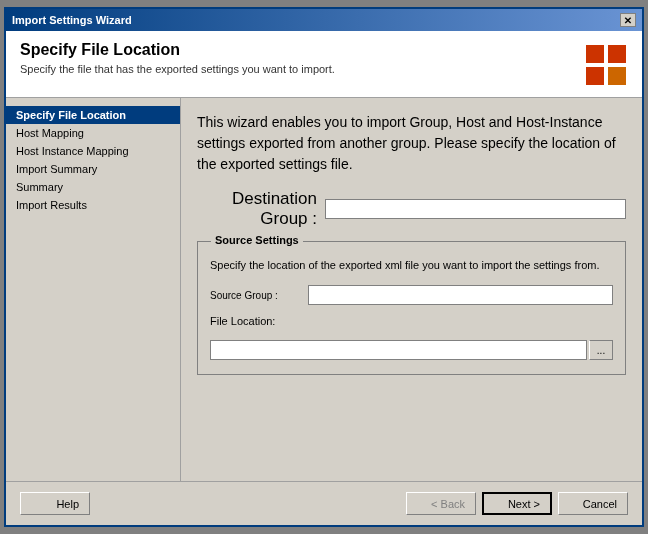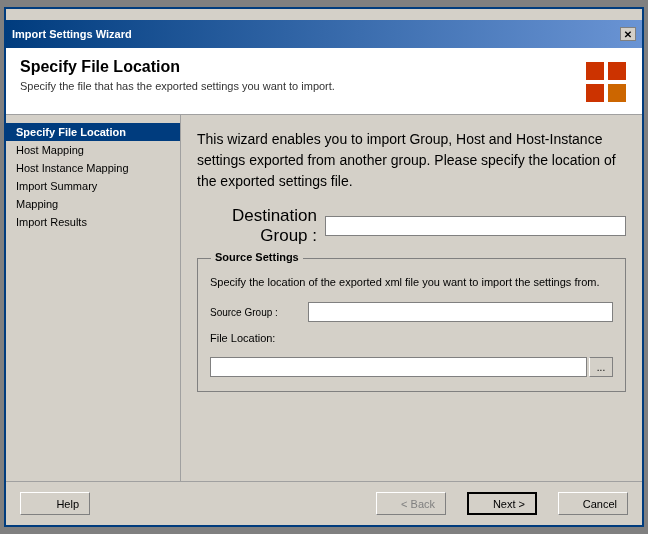--- a/index.html
+++ b/index.html
@@ -21,22 +21,21 @@
       display: flex;
       flex-direction: column;
     }
     .title-bar {
       background: linear-gradient(to right, #003c7e, #6a94d4);
       color: white;
       padding: 3px 6px;
       display: flex;
       align-items: center;
       justify-content: space-between;
-      height: 28px;
-      margin-top: 11px;
+      height: 22px;
     }
     .title-bar-text {
       font-size: 11px;
       font-weight: bold;
     }
     .title-bar-close {
       width: 16px;
       height: 14px;
       background: #d4d0c8;
       border: 1px solid #808080;
@@ -199,21 +198,21 @@
       border-top: 1px solid #a0a0a0;
       height: 44px;
       display: flex;
       align-items: center;
       justify-content: space-between;
       padding: 0 14px;
     }
     .footer-left {}
     .footer-right {
       display: flex;
-      gap: 21px;
+      gap: 6px;
     }
     .btn {
       min-width: 70px;
       height: 23px;
       background: #d4d0c8;
       border: 1px solid #808080;
       border-top-color: #ffffff;
       border-left-color: #ffffff;
       font-size: 11px;
       cursor: pointer;
@@ -270,21 +269,21 @@
       <div class="sidebar-item">
         <span>Host Mapping</span>
       </div>
       <div class="sidebar-item">
         <span>Host Instance Mapping</span>
       </div>
       <div class="sidebar-item">
         <span>Import Summary</span>
       </div>
       <div class="sidebar-item">
-        <span>Mapping</span>
+        <span>Summary</span>
       </div>
       <div class="sidebar-item">
         <span>Import Results</span>
       </div>
     </div>
 
     <div class="main-panel">
       <p class="intro-text">This wizard enables you to import Group, Host and Host-Instance settings exported from another group. Please specify the location of the exported settings file.</p>
 
       <div class="form-row">

